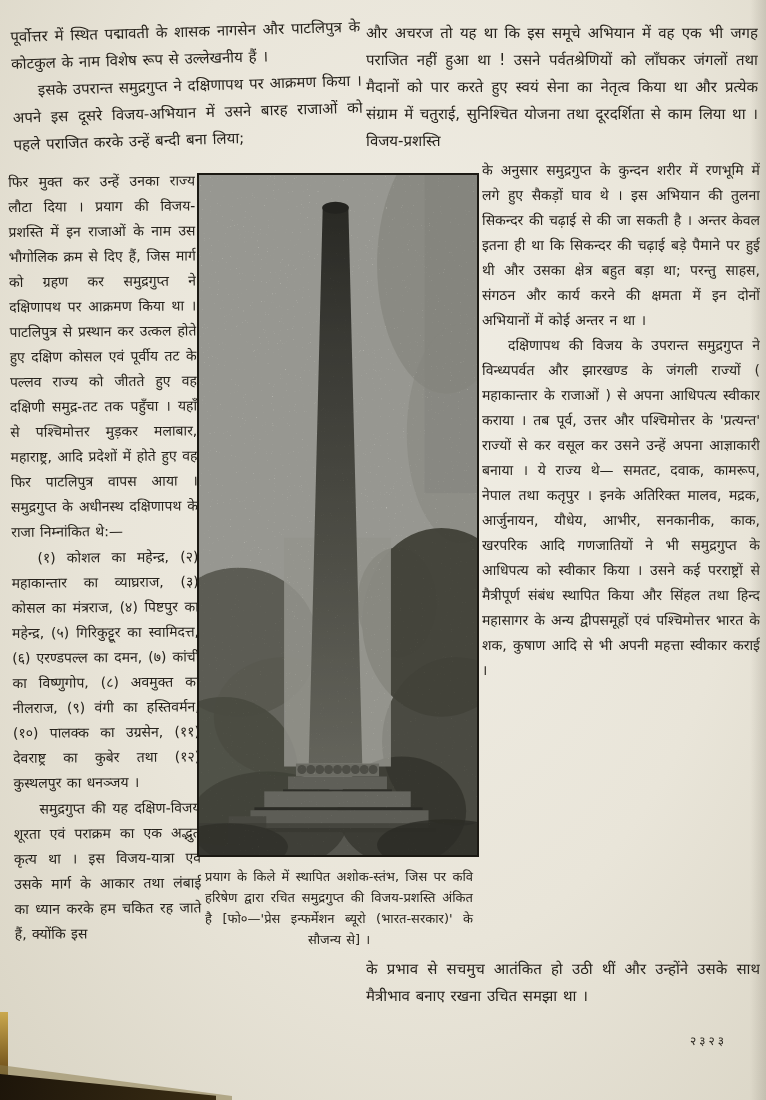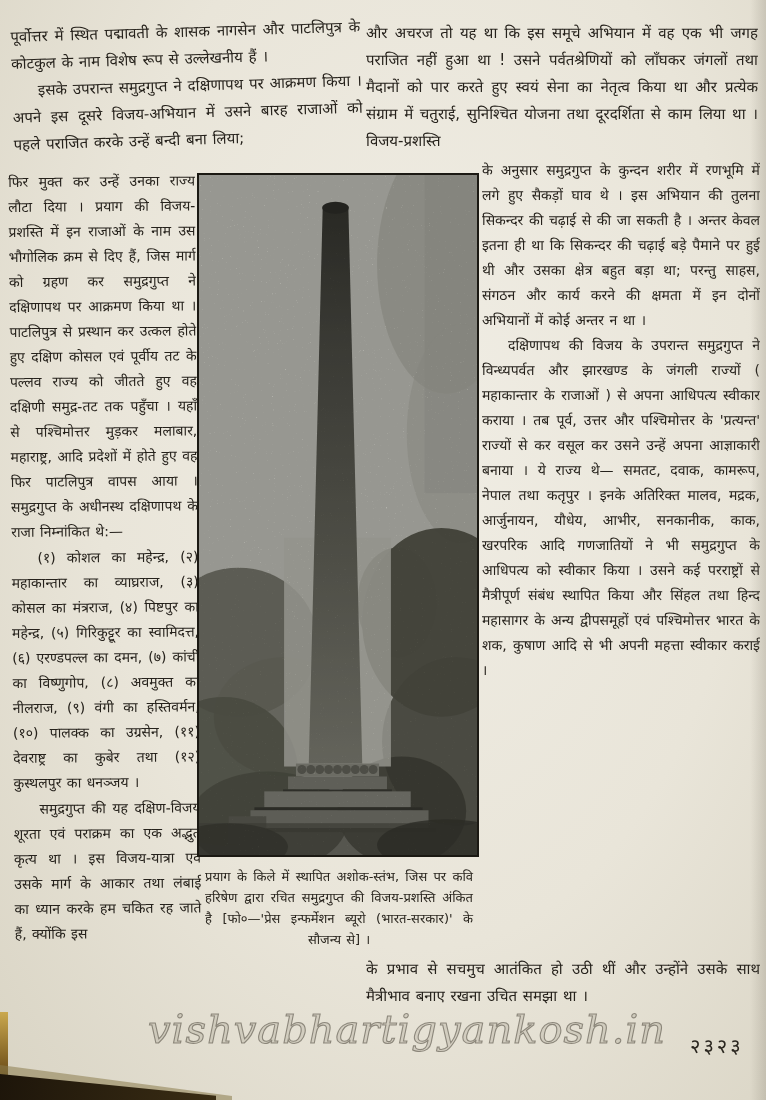--- a/index.html
+++ b/index.html
@@ -31,21 +31,21 @@
   .photo-wrap{position:absolute;left:197px;top:173px;width:282px;}
   .photo-frame{width:282px;height:684px;border:2.5px solid #1b1913;box-sizing:border-box;background:#d9d9d0;overflow:hidden;}
   .photo-frame svg{display:block;width:100%;height:100%;}
   .caption{margin-top:9px;width:268px;margin-left:8px;font-size:13px;line-height:21px;
     text-align:justify;text-align-last:center;color:#2a261f;}
 
   .bottom-left{position:absolute;left:8px;top:964px;width:354px;font-size:15px;line-height:27px;height:57px;overflow:hidden;}
   .bottom-right{position:absolute;left:366px;top:956px;width:394px;font-size:15px;line-height:27px;height:60px;overflow:hidden;}
 
   .footer-label{position:absolute;left:26px;top:1030px;font-size:15px;color:#2a261f;}
-  .page-number{position:absolute;left:690px;top:1032px;font-size:20px;letter-spacing:3px;color:#2a261f;}
+  .page-number{position:absolute;left:690px;top:1032px;font-size:12px;letter-spacing:3px;color:#2a261f;}
   .watermark{
     position:absolute;left:148px;top:1006px;font-size:40px;font-style:italic;
     font-family:"DejaVu Serif","Liberation Serif",serif;
     color:rgba(110,104,88,0.16);
     -webkit-text-stroke:1.1px rgba(75,70,58,0.55);
     letter-spacing:1px;white-space:nowrap;pointer-events:none;
   }
 
   .right-shade{position:absolute;right:0;top:0;width:16px;height:100%;
     background:linear-gradient(270deg,rgba(110,104,90,.22),rgba(110,104,90,0));}
@@ -155,20 +155,19 @@
     <p>के अनुसार समुद्रगुप्त के कुन्दन शरीर में रणभूमि में लगे हुए सैकड़ों घाव थे । इस अभियान की तुलना सिकन्दर की चढ़ाई से की जा सकती है । अन्तर केवल इतना ही था कि सिकन्दर की चढ़ाई बड़े पैमाने पर हुई थी और उसका क्षेत्र बहुत बड़ा था; परन्तु साहस, संगठन और कार्य करने की क्षमता में इन दोनों अभियानों में कोई अन्तर न था ।</p>
     <p class="indent">दक्षिणापथ की विजय के उपरान्त समुद्रगुप्त ने विन्ध्यपर्वत और झारखण्ड के जंगली राज्यों ( महाकान्तार के राजाओं ) से अपना आधिपत्य स्वीकार कराया । तब पूर्व, उत्तर और पश्चिमोत्तर के 'प्रत्यन्त' राज्यों से कर वसूल कर उसने उन्हें अपना आज्ञाकारी बनाया । ये राज्य थे— समतट, दवाक, कामरूप, नेपाल तथा कतृपुर । इनके अतिरिक्त मालव, मद्रक, आर्जुनायन, यौधेय, आभीर, सनकानीक, काक, खरपरिक आदि गणजातियों ने भी समुद्रगुप्त के आधिपत्य को स्वीकार किया । उसने कई परराष्ट्रों से मैत्रीपूर्ण संबंध स्थापित किया और सिंहल तथा हिन्द महासागर के अन्य द्वीपसमूहों एवं पश्चिमोत्तर भारत के शक, कुषाण आदि से भी अपनी महत्ता स्वीकार कराई ।</p>
   </div>
 
 
   <div class="bottom-right txt justify">
     <p>के प्रभाव से सचमुच आतंकित हो उठी थीं और उन्होंने उसके साथ मैत्रीभाव बनाए रखना उचित समझा था ।</p>
   </div>
 
   <div class="page-number">२३२३</div>
-  <div class="watermark">vishvabhartigyankosh.in</div>
 
   <div class="right-shade"></div>
   <div class="edge-strip"></div>
   <div class="corner-soft"></div>
   <div class="corner-wedge"></div>
 
 </div>
 
 </body></html>

